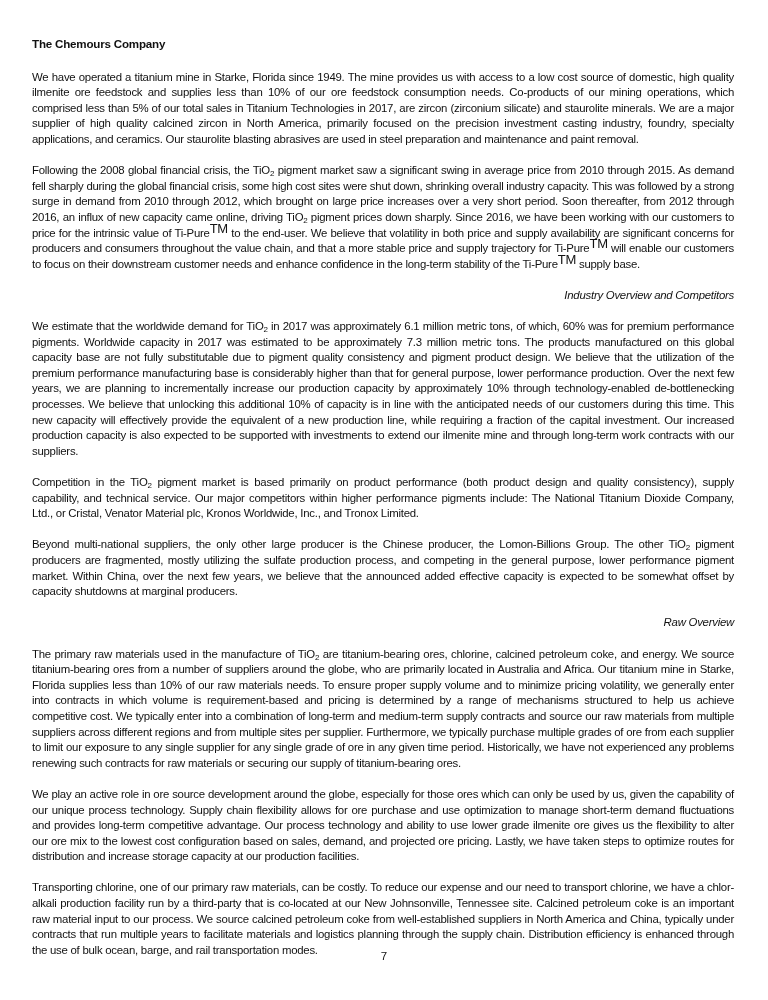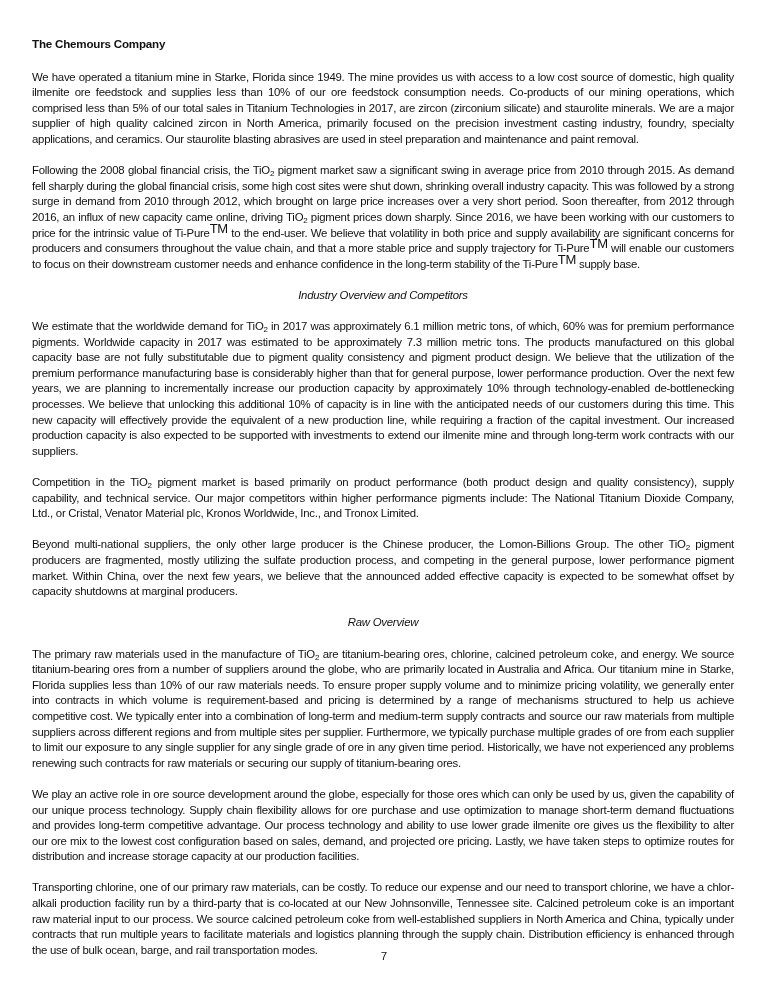--- a/index.html
+++ b/index.html
@@ -8,21 +8,21 @@
     position: absolute; left: 32px; top: 30px; width: 702px;
     font-family: "Liberation Sans", sans-serif;
     font-size: 11.4px; line-height: 15.6px; color: #111111;
     letter-spacing: -0.25px;
   }
   .title {
     text-align: left; font-weight: bold; font-size: 11.6px;
     margin: 6px 0 18px 0; letter-spacing: -0.2px;
   }
   p { margin: 0 0 15.6px 0; text-align: justify; }
-  .heading { font-style: italic; text-align: center; }
+  .heading { font-style: italic; text-align: right; }
   sub { font-size: 8px; line-height: 0; vertical-align: -2px; }
   sup { font-size: 13px; line-height: 0; vertical-align: 4px; margin-top: 6px; }
   .page-number {
     position: absolute; top: 950px; left: 0; width: 768px; text-align: center;
     font-family: "Liberation Sans", sans-serif; font-size: 11.5px; color: #111;
   }
 </style>
 </head>
 <body>
 

